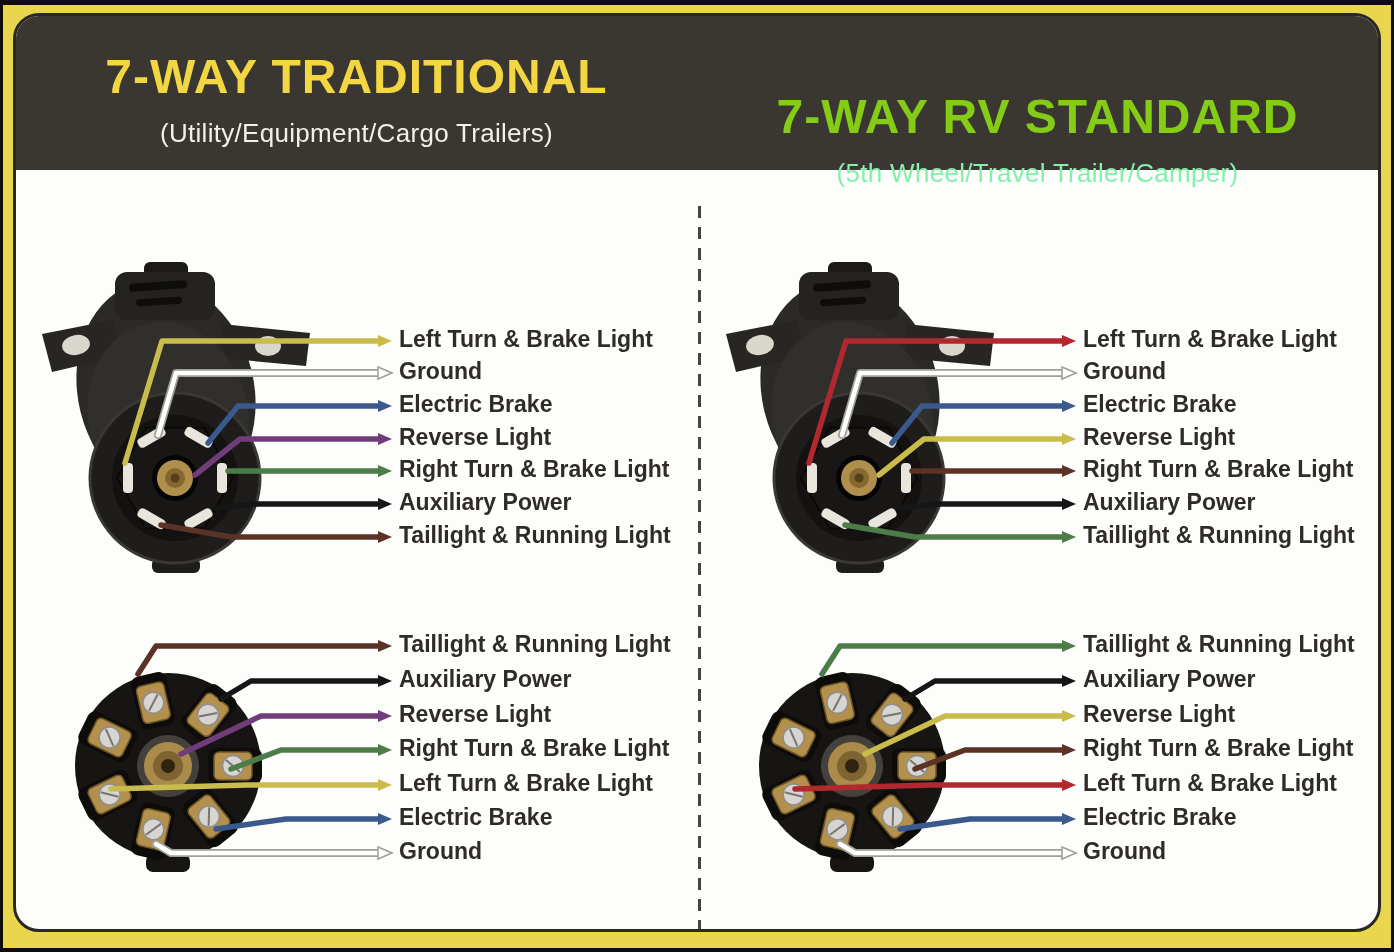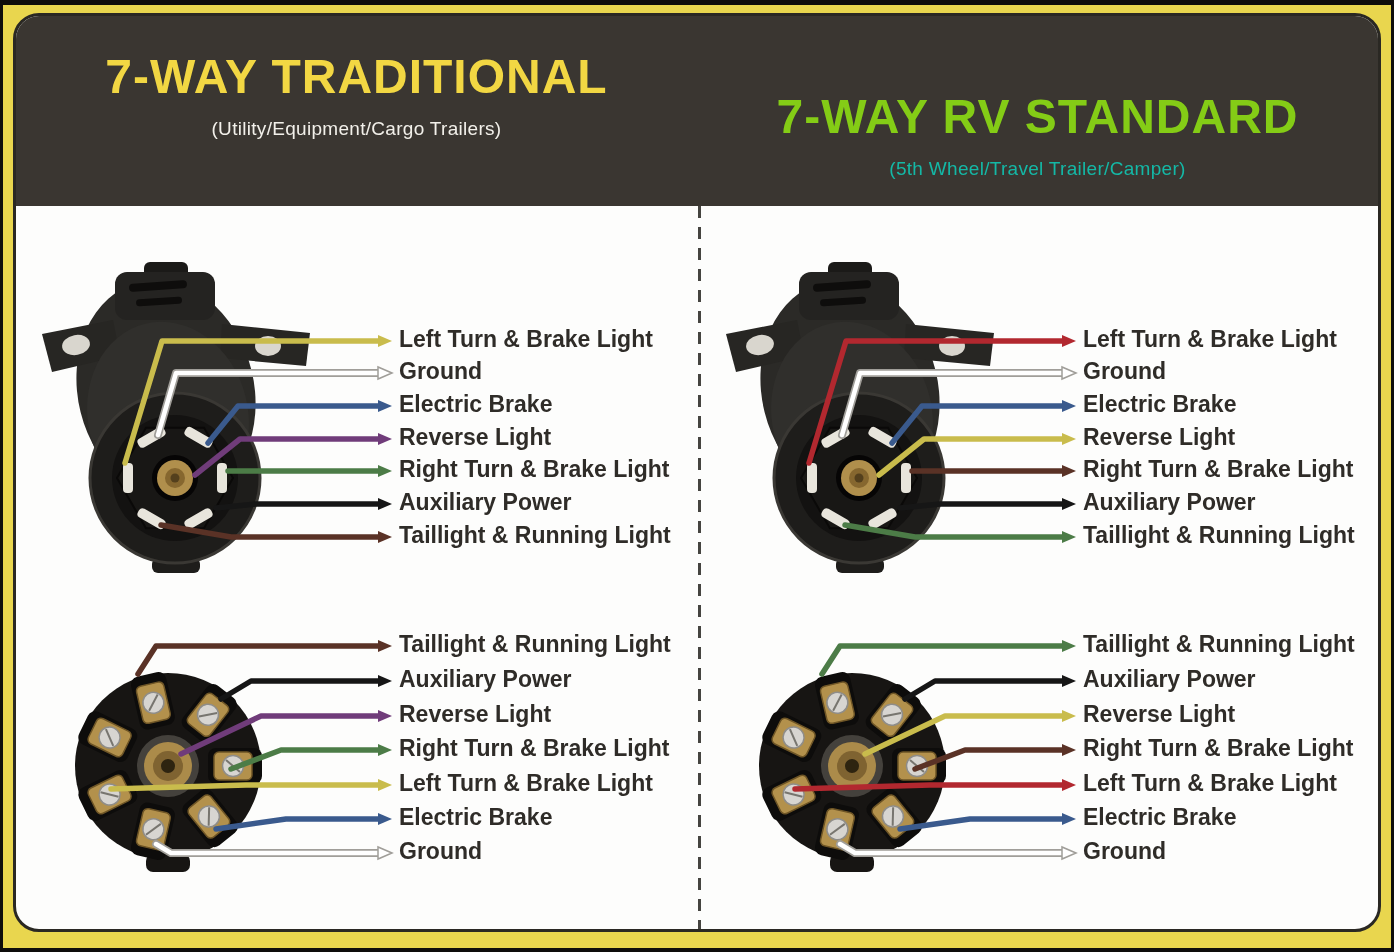--- a/index.html
+++ b/index.html
@@ -7,33 +7,33 @@
   .canvas{
     position:relative;width:1394px;height:952px;overflow:hidden;
     font-family:"Liberation Sans",sans-serif;background:#0e0d0b;
   }
   .yellow-mat{position:absolute;left:3px;right:3px;top:5px;bottom:4px;}
   .panel{
     position:absolute;left:13px;top:13px;width:1368px;height:919px;
     border-radius:26px;border:3px solid #2a2823;overflow:hidden;
   }
   .panel-header{
-    position:absolute;left:0;top:0;width:100%;height:190px;
+    position:absolute;left:0;top:0;width:100%;height:154px;
     display:flex;
   }
   .title-block{
     width:50%;height:100%;display:flex;flex-direction:column;
     align-items:center;justify-content:flex-start;padding-top:36px;
   }
   .main-title{
     font-size:48px;font-weight:900;letter-spacing:1px;line-height:1.05;
     white-space:nowrap;
   }
   .sub-title{
-    margin-top:16px;font-size:19px;font-weight:400;letter-spacing:.3px;
+    margin-top:16px;font-size:26px;font-weight:400;letter-spacing:.3px;
     white-space:nowrap;
   }
   .divider{
     position:absolute;left:682px;top:190px;bottom:0;width:3px;
   }
   .quad{position:absolute;width:684px;padding-left:11px;}
   .quad svg{position:absolute;left:0;top:0;}
   #q-trad-front{left:0;top:190px;height:388px;}
   #q-rv-front{left:684px;top:190px;height:388px;}
   #q-trad-back{left:0;top:578px;height:341px;}
@@ -105,21 +105,21 @@
   <div class="yellow-mat" style="background: rgb(233, 214, 78);"></div>
   <div class="panel" style="background: rgb(253, 253, 252); border-color: rgb(42, 40, 35);">
 
     <div class="panel-header" style="background: rgb(58, 54, 49);">
       <div class="title-block">
         <div class="main-title" style="color: rgb(242, 215, 67);">7-WAY TRADITIONAL</div>
         <div class="sub-title" style="color: rgb(242, 240, 234);">(Utility/Equipment/Cargo Trailers)</div>
       </div>
       <div class="title-block">
         <div class="main-title" style="color: #84cc16; margin-top: 40px;">7-WAY RV STANDARD</div>
-        <div class="sub-title" style="color: #14b8a6;">(5th Wheel/Travel Trailer/Camper)</div>
+        <div class="sub-title" style="color: #86efac;">(5th Wheel/Travel Trailer/Camper)</div>
       </div>
     </div>
 
     <div class="divider" style="background: repeating-linear-gradient(rgb(69, 68, 64) 0px, rgb(69, 68, 64) 12px, transparent 12px, transparent 21px);"></div>
 
     <div class="quad" id="q-trad-front">
         <svg width="684" height="388">
           <use href="#plug-front"></use>
           <polyline points="109,257 146,135 364,135" fill="none" stroke="#c9bc4c" stroke-width="5.5" stroke-linejoin="round" stroke-linecap="round"></polyline>
           <polygon points="376,135 362,129 362,141" fill="#c9bc4c"></polygon>

